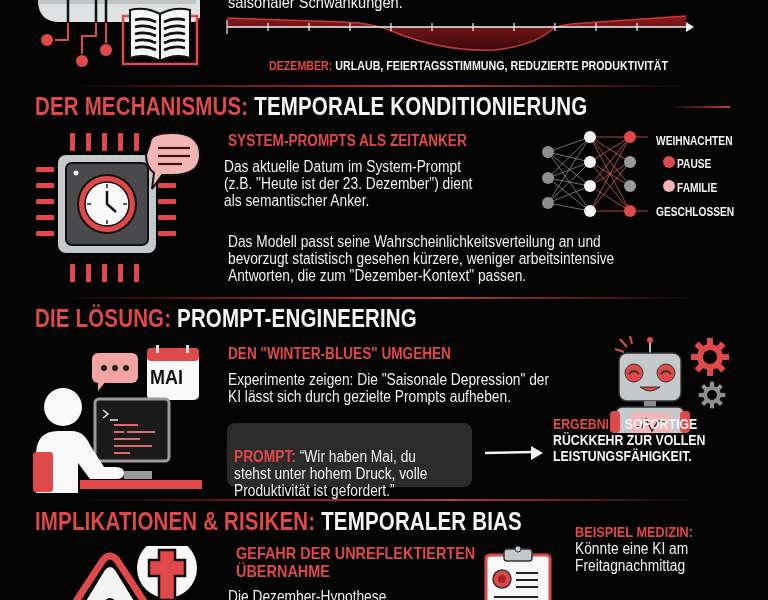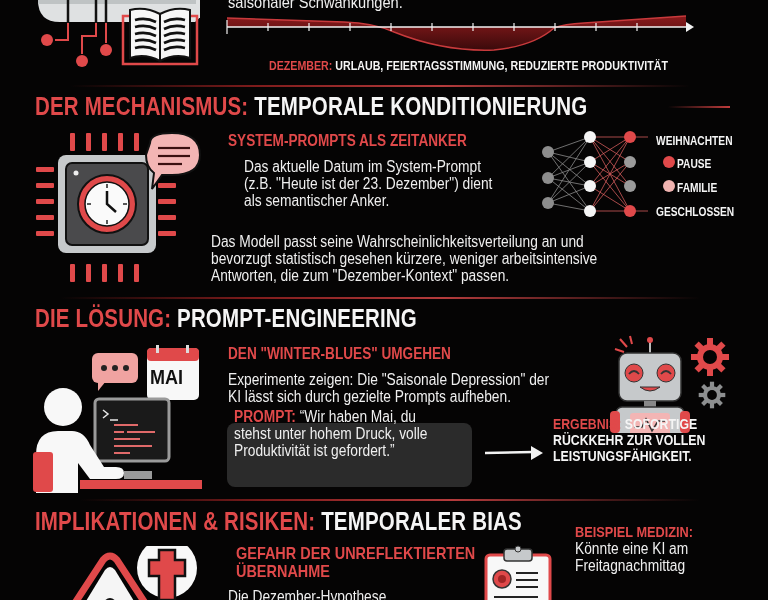--- a/index.html
+++ b/index.html
@@ -131,26 +131,26 @@
   <polyline points="73,60 73,73 82,81" fill="none" stroke="#111" stroke-width="2.5"></polyline>
   <path d="M116 8 Q116 -2 138 -2 Q166 -2 166 20 Q166 40 138 40 L128 40 L118 54 L120 38 Q112 32 112 20 Z" fill="#f3b5b4" stroke="#111" stroke-width="2" transform="translate(0,4)"></path>
   <g stroke="#3a1010" stroke-width="2.2">
     <line x1="124" y1="17" x2="156" y2="17"></line>
       <line x1="124" y1="25" x2="156" y2="25"></line>
       <line x1="124" y1="33" x2="148" y2="33"></line>
   </g>
 </svg>
 
 <div class="abs h3" style="left:228px;top:132px;">SYSTEM-PROMPTS ALS ZEITANKER</div>
-<div class="abs" style="left:244px;top:158px;">
+<div class="abs" style="left:224px;top:158px;">
   <div class="body">Das aktuelle Datum im System-Prompt</div>
   <div class="body">(z.B. "Heute ist der 23. Dezember") dient</div>
   <div class="body">als semantischer Anker.</div>
 </div>
-<div class="abs" style="left:211px;top:233px;">
+<div class="abs" style="left:228px;top:233px;">
   <div class="body">Das Modell passt seine Wahrscheinlichkeitsverteilung an und</div>
   <div class="body">bevorzugt statistisch gesehen kürzere, weniger arbeitsintensive</div>
   <div class="body">Antworten, die zum "Dezember-Kontext" passen.</div>
 </div>
 
 <svg class="abs" style="left:536px;top:130px;" width="120" height="95" viewBox="0 0 120 95">
   <g stroke="#8a8a8a" stroke-width="0.8">
     <line x1="12" y1="22" x2="54" y2="7"></line>
       <line x1="12" y1="22" x2="54" y2="32"></line>
       <line x1="12" y1="22" x2="54" y2="56"></line>
@@ -243,21 +243,21 @@
 </svg>
 <div class="abs" style="left:150px;top:366px;font-size:20px;font-weight:bold;color:#111;transform:scaleX(0.9);transform-origin:left;">MAI</div>
 
 <div class="abs h3" style="left:228px;top:345px;">DEN "WINTER-BLUES" UMGEHEN</div>
 <div class="abs" style="left:228px;top:371px;">
   <div class="body">Experimente zeigen: Die "Saisonale Depression" der</div>
   <div class="body">KI lässt sich durch gezielte Prompts aufheben.</div>
 </div>
 
 <div class="abs prompt-box" style="left:227px;top:423px;width:245px;height:64px;"></div>
-<div class="abs" style="left:234px;top:408px;">
+<div class="abs" style="left:234px;top:448px;">
   <div class="body"><span class="red" style="font-weight:bold;">PROMPT:</span> <span>“Wir haben Mai, du</span></div>
   <div class="body">stehst unter hohem Druck, volle</div>
   <div class="body">Produktivität ist gefordert.”</div>
 </div>
 
 <svg class="abs" style="left:485px;top:446px;" width="60" height="14" viewBox="0 0 60 14">
   <line x1="0" y1="7" x2="48" y2="6" stroke="#f2f2f2" stroke-width="2.5"></line>
   <polygon points="46,0 58,7 46,14" fill="#f2f2f2"></polygon>
 </svg>
 

